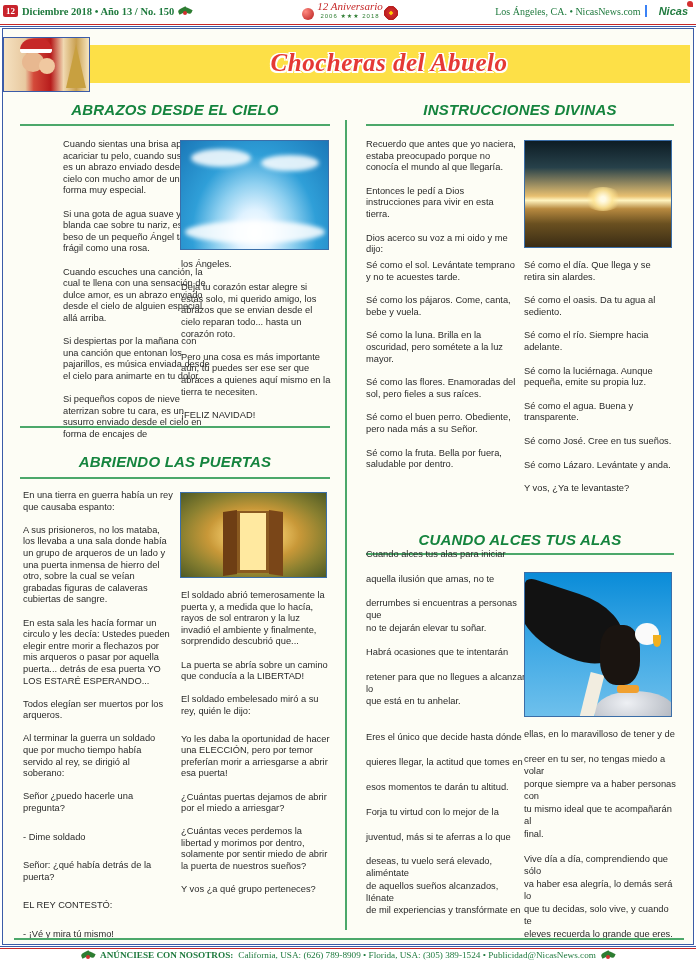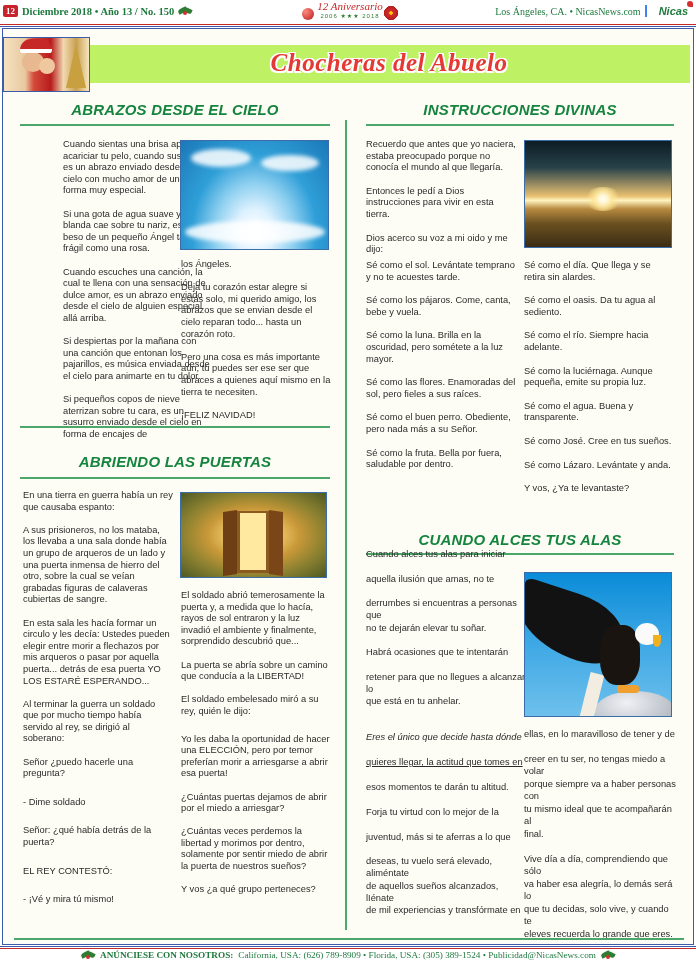--- a/index.html
+++ b/index.html
@@ -22,21 +22,21 @@
   .anniv .poin { position: absolute; right: 2px; top: 6px; width: 14px; height: 14px; background: radial-gradient(circle, #ffcc00 15%, #d32f2f 20%, #b71c1c 70%, transparent 72%); }
   .topbar .right { position: absolute; right: 8px; top: 5px; font-family: "Liberation Serif", serif; font-size: 10px; color: #1f7a3e; display: flex; align-items: center; gap: 4px; }
   .logo { font-family: "Liberation Sans", sans-serif; font-weight: bold; font-style: italic; color: #1f7a3e; font-size: 11px; border-left: 2px solid #3b82f6; padding-left: 12px; position: relative; }
   .logo::after { content: ""; position: absolute; right: -5px; top: -4px; width: 6px; height: 6px; background: #d32f2f; border-radius: 50% 50% 0 50%; }
   .rule-top { position: absolute; left: 0; top: 24px; width: 696px; height: 3px; border-top: 1px solid #c62828; border-bottom: 1px solid #3b5ca8; }
 
   
   .frame { position: absolute; left: 2px; top: 28px; width: 692px; height: 917px; background: #fdfdf5; border: 1px solid #3b5ca8; }
 
   
-  .banner { position: absolute; left: 88px; top: 45px; width: 602px; height: 38px; background: #bef264; }
+  .banner { position: absolute; left: 88px; top: 45px; width: 602px; height: 38px; background: #fde047; }
   .banner-title { position: absolute; left: 0; width: 100%; top: 4px; text-align: center; font-family: "Liberation Serif", serif; font-weight: bold; font-style: italic; font-size: 25px; color: #e53935; letter-spacing: 0.5px;
     text-shadow: -1.5px -1.5px 0 #fff, 1.5px -1.5px 0 #fff, -1.5px 1.5px 0 #fff, 1.5px 1.5px 0 #fff, 0 1.5px 0 #fff, 0 -1.5px 0 #fff, 1.5px 0 0 #fff, -1.5px 0 0 #fff; }
   .photo-grandpa { position: absolute; left: 3px; top: 37px; width: 87px; height: 55px; border: 1px solid #3b5ca8;
     background: linear-gradient(90deg, #f5e1c0 0%, #e8c9a0 25%, #d44a3a 35%, #b71c1c 55%, #f0d8b0 70%, #c9a050 85%, #f6e6c0 100%); overflow: hidden; }
   .photo-grandpa .hat { position: absolute; left: 16px; top: 1px; width: 32px; height: 14px; background: #c62828; border-radius: 16px 16px 4px 4px; border-bottom: 4px solid #fff; }
   .photo-grandpa .face1 { position: absolute; left: 18px; top: 14px; width: 22px; height: 20px; background: #e8b890; border-radius: 50%; }
   .photo-grandpa .face2 { position: absolute; left: 35px; top: 20px; width: 16px; height: 16px; background: #f0c8a0; border-radius: 50%; }
   .photo-grandpa .tree { position: absolute; left: 62px; top: 6px; width: 0; height: 0; border-left: 10px solid transparent; border-right: 10px solid transparent; border-bottom: 44px solid #c8a040; }
 
   
@@ -164,20 +164,21 @@
   <p>Y vos, ¿Ya te levantaste?</p>
 </div>
 
 <div class="sec-head" style="left:20px; top:453px; width:310px;">ABRIENDO LAS PUERTAS</div>
 <div class="hrule" style="left:20px; top:477px; width:310px;"></div>
 
 <div class="col" style="left:23px; top:490px; width:150px;">
   <p>En una tierra en guerra había un rey que causaba espanto:</p>
   <p>A sus prisioneros, no los mataba, los llevaba a una sala donde había un grupo de arqueros de un lado y una puerta inmensa de hierro del otro, sobre la cual se veían grabadas figuras de calaveras cubiertas de sangre.</p>
   <p>En esta sala les hacía formar un circulo y les decía: Ustedes pueden elegir entre morir a flechazos por mis arqueros o pasar por aquella puerta... detrás de esa puerta YO LOS ESTARÉ ESPERANDO...</p>
+  <p>Todos elegían ser muertos por los arqueros.</p>
   <p>Al terminar la guerra un soldado que por mucho tiempo había servido al rey, se dirigió al soberano:</p>
   <p style="margin-bottom:17px;">Señor ¿puedo hacerle una pregunta?</p>
   <p style="margin-bottom:17px;">- Dime soldado</p>
   <p style="margin-bottom:17px;">Señor: ¿qué había detrás de la puerta?</p>
   <p style="margin-bottom:17px;">EL REY CONTESTÓ:</p>
   <p>- ¡Vé y mira tú mismo!</p>
 </div>
 <div class="img img-door" style="left:180px; top:492px; width:147px; height:86px;">
   <div class="dl"></div>
     <div class="door"></div>
@@ -197,22 +198,22 @@
 <div class="hrule" style="left:366px; top:553px; width:308px;"></div>
 
 <div class="col" style="left:366px; top:548px; width:160px; line-height:12px;">
   <div style="height:24.5px;">Cuando alces tus alas para iniciar</div>
   <div style="height:24.5px;">aquella ilusión que amas, no te</div>
   <div style="height:24.5px;">derrumbes si encuentras a personas que</div>
   <div style="height:24.5px;">no te dejarán elevar tu soñar.</div>
   <div style="height:24.5px;">Habrá ocasiones que te intentarán</div>
   <div style="height:24.5px;">retener para que no llegues a alcanzar lo</div>
   <div style="height:36px;">que está en tu anhelar.</div>
-  <div style="height:25px;font-style:italic;">Eres el único que decide hasta dónde</div>
-  <div style="height:25px;text-decoration:underline;">quieres llegar, la actitud que tomes en</div>
+  <div style="height:25px;">Eres el único que decide hasta dónde</div>
+  <div style="height:25px;">quieres llegar, la actitud que tomes en</div>
   <div style="height:25px;">esos momentos te darán tu altitud.</div>
   <div style="height:24.5px;">Forja tu virtud con lo mejor de la</div>
   <div style="height:24.5px;">juventud, más si te aferras a lo que</div>
   <div style="height:24.5px;">deseas, tu vuelo será elevado, aliméntate</div>
   <div style="height:24.5px;">de aquellos sueños alcanzados, lIénate</div>
   <div style="height:24.5px;">de mil experiencias y transfórmate en</div>
 </div>
 <div class="img img-eagle" style="left:524px; top:572px; width:148px; height:145px;">
   <div class="rock"></div>
     <div class="tail"></div>

